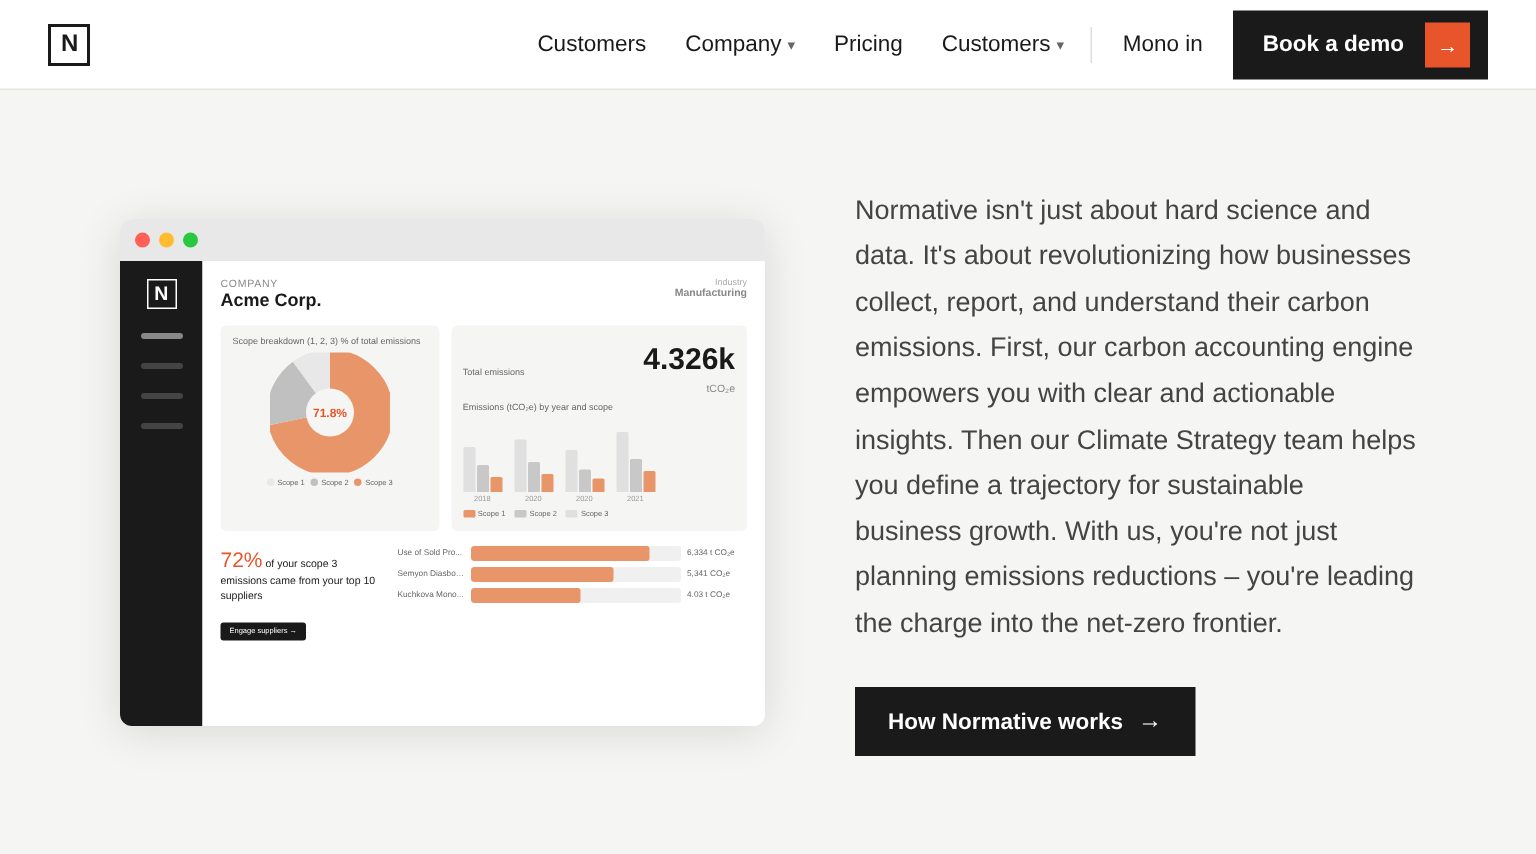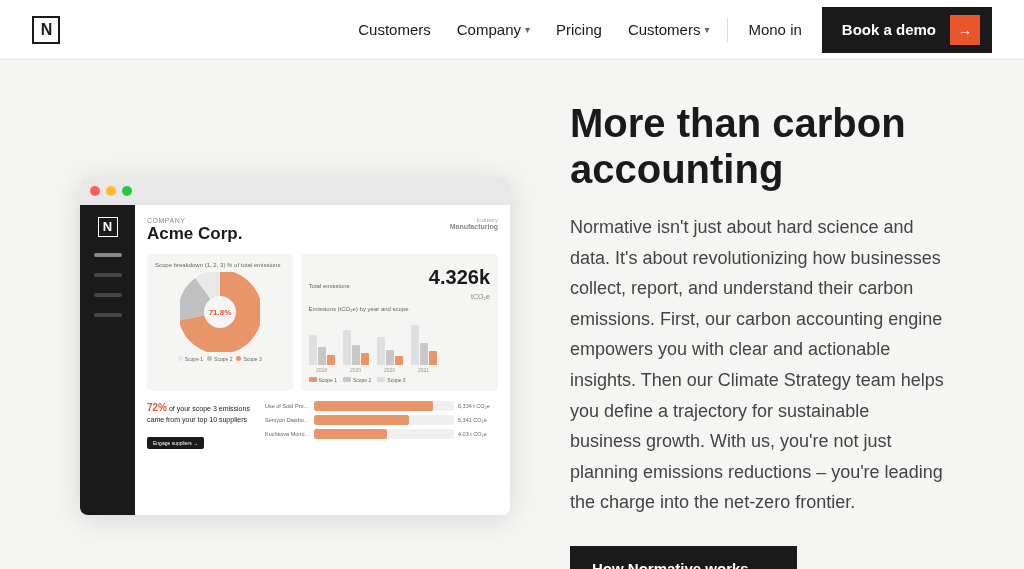--- a/index.html
+++ b/index.html
@@ -171,21 +171,21 @@
       overflow: hidden;
     }
 
     .dash-company-label {
       font-size: 7px;
       color: #888;
       text-transform: uppercase;
       letter-spacing: 0.5px;
     }
     .dash-company-name {
-      font-size: 17px;
+      font-size: 12px;
       font-weight: 700;
       color: #1a1a1a;
       margin-bottom: 10px;
     }
     .dash-industry {
       position: absolute;
       right: 12px;
       top: 12px;
       font-size: 6px;
       color: #888;
@@ -283,22 +283,22 @@
       width: 110px;
     }
     .suppliers-stat {
       font-size: 7px;
       color: #1a1a1a;
       line-height: 1.4;
       margin-bottom: 6px;
     }
     .suppliers-stat .highlight {
       color: #e8552a;
-      font-size: 10px;
-      font-weight: 700;
+      font-size: 14px;
+      font-weight: 400;
     }
     .engage-btn {
       background: #1a1a1a;
       color: #fff;
       font-size: 5px;
       padding: 3px 6px;
       border-radius: 2px;
       display: inline-block;
     }
 
@@ -539,24 +539,20 @@
               </div>
             </div>
           </div>
 
         </div>
       </div>
     </div>
   </div>
 
   <div class="right-content">
-    <h1 class="main-heading">
-      <span>More than carbon</span><br>
-      <span>accounting</span>
-    </h1>
     <p class="main-description">Normative isn't just about hard science and data. It's about revolutionizing how businesses collect, report, and understand their carbon emissions. First, our carbon accounting engine empowers you with clear and actionable insights. Then our Climate Strategy team helps you define a trajectory for sustainable business growth. With us, you're not just planning emissions reductions – you're leading the charge into the net-zero frontier.</p>
     <button class="cta-button">
       <span>How Normative works</span>
       <span class="arrow">→</span>
     </button>
   </div>
 
 </div>
 
 </body></html>

